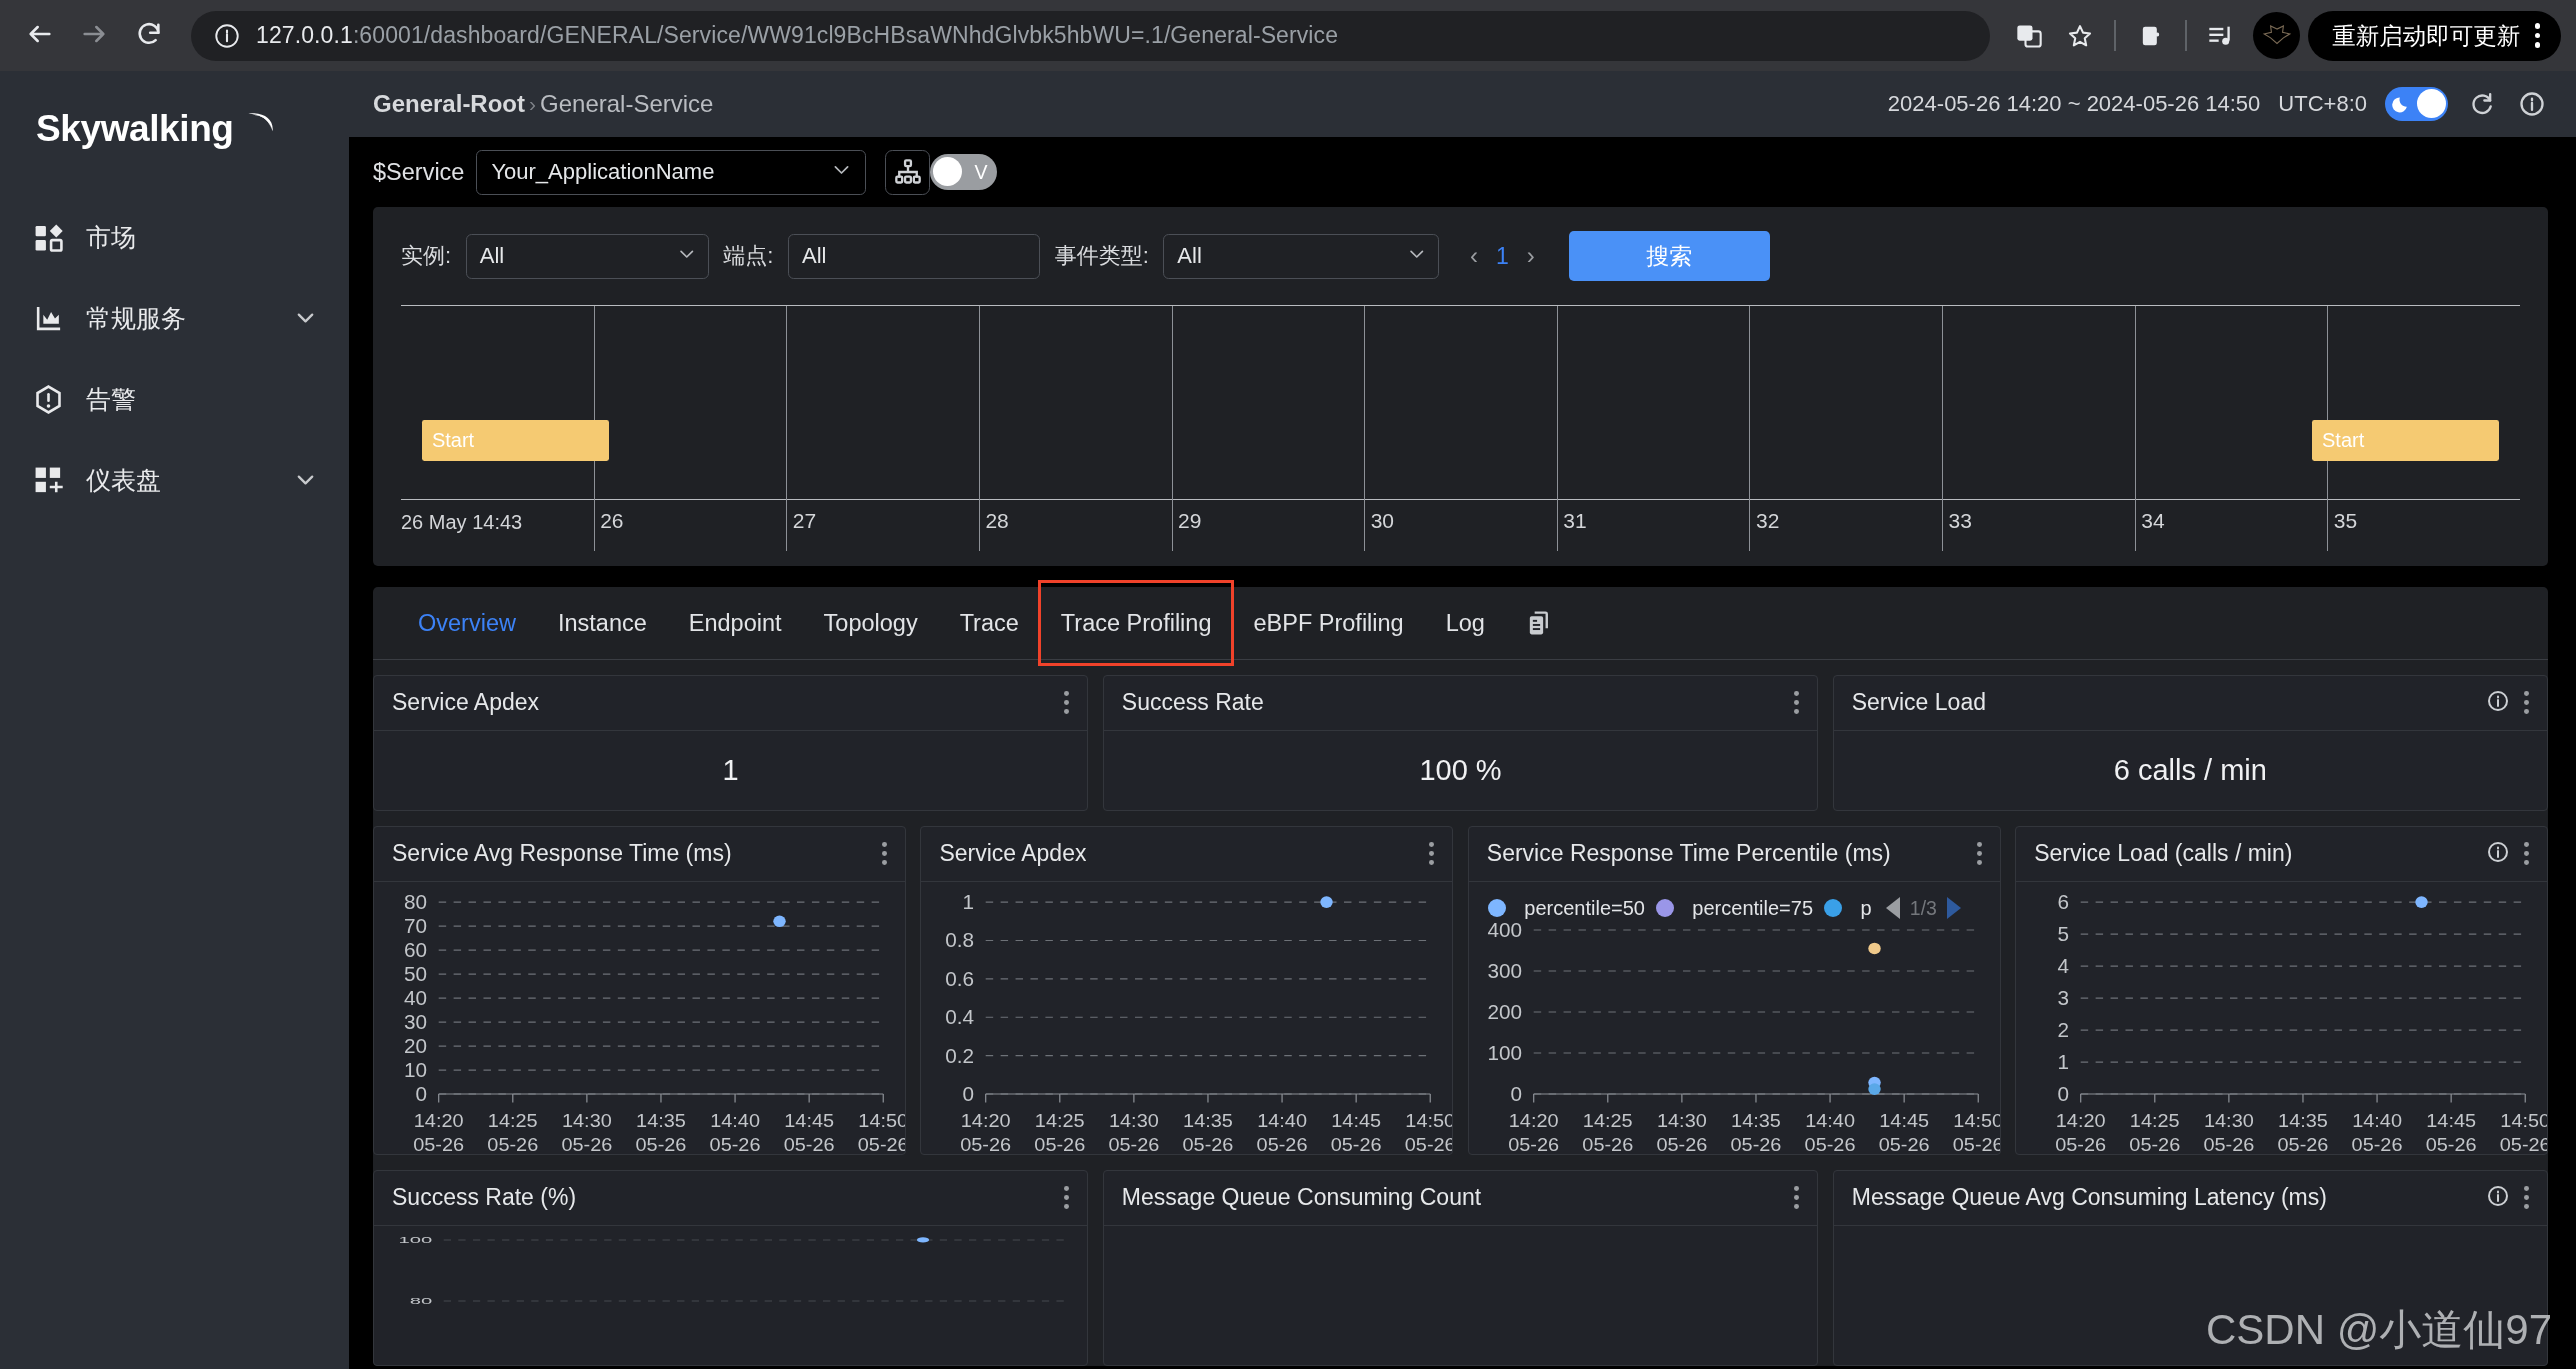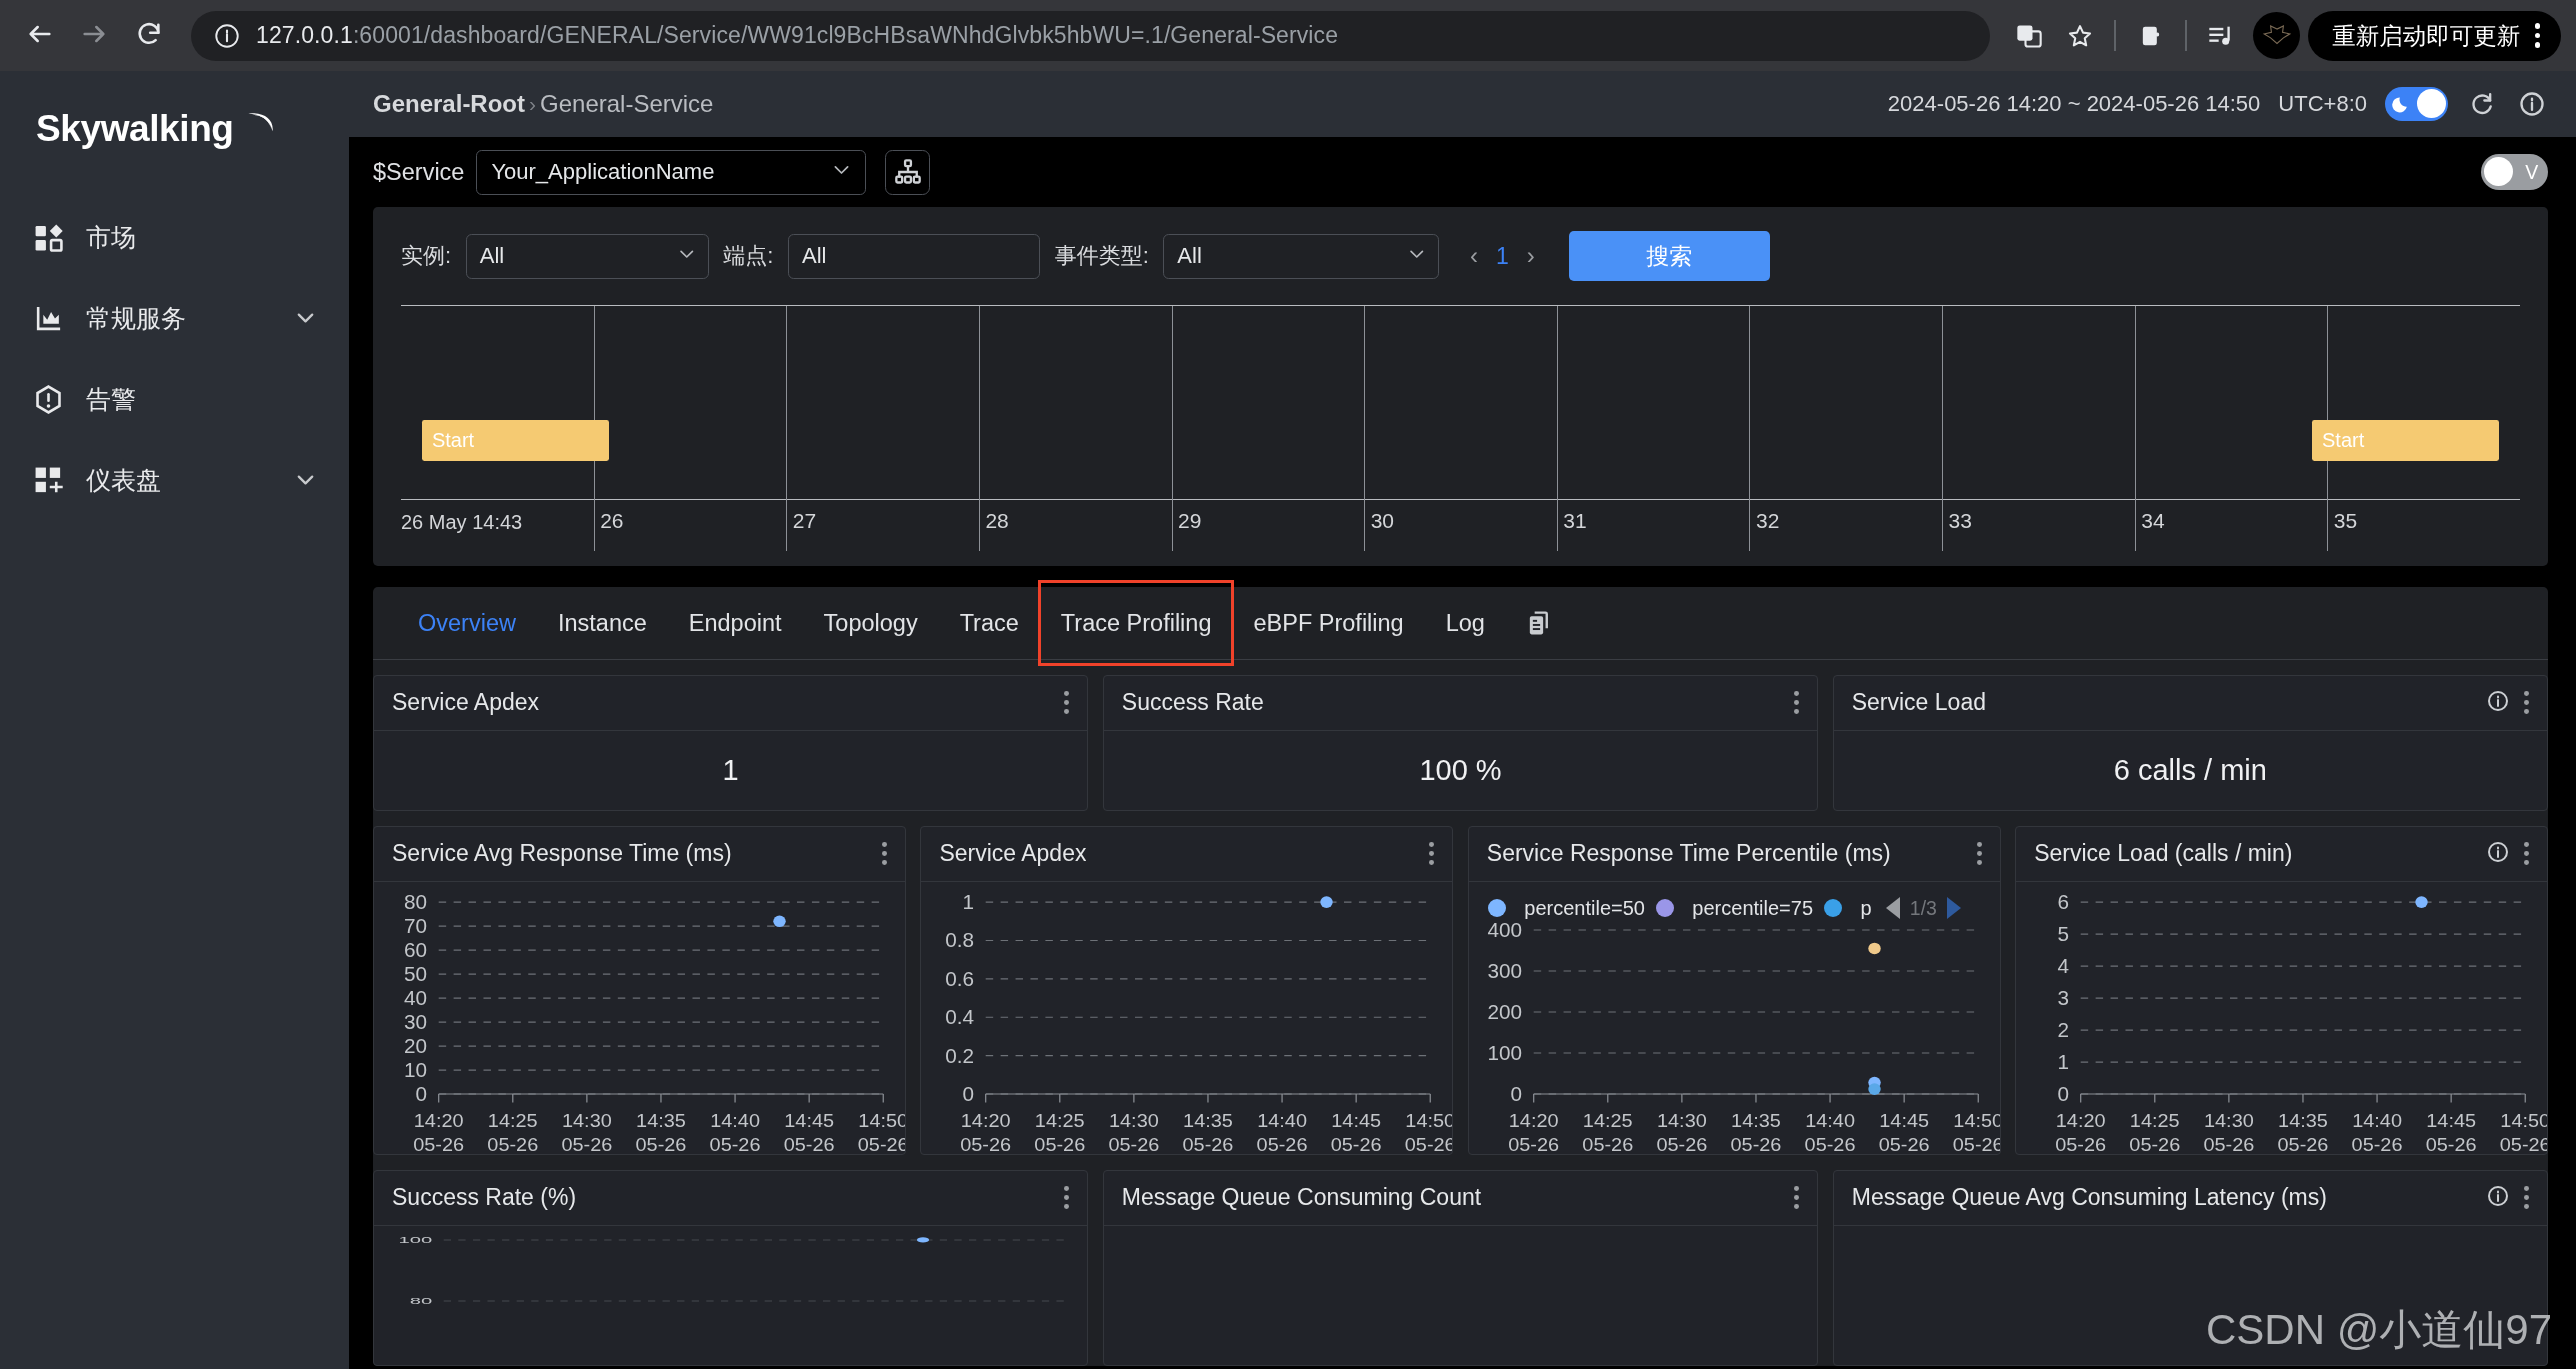--- a/index.html
+++ b/index.html
@@ -138,21 +138,21 @@
     width: 21px; height: 21px;
   }
   .icon-btn-sm { width: 32px; height: 32px; display: flex; align-items: center; justify-content: center; }
   .icon-btn-sm svg { width: 28px; height: 28px; stroke: #cfd2d6; fill: none; stroke-width: 2; }
 
   
   .service-row {
     height: 71px; background: #000;
     display: flex; align-items: center;
     padding: 0 28px 0 24px;
-    justify-content: space-between;
+    justify-content: flex-start;
   }
   .svc-left { display: flex; align-items: center; gap: 11.4px; }
   .svc-label { font-size: 23.5px; color: #dfe1e4; }
   .svc-select {
     width: 390px; height: 45px;
     border: 0.8px solid #4b4f56; border-radius: 5.7px;
     background: #000;
     display: flex; align-items: center; justify-content: space-between;
     padding: 0 13px 0 14.6px;
     color: #e6e8ea; font-size: 22px;

